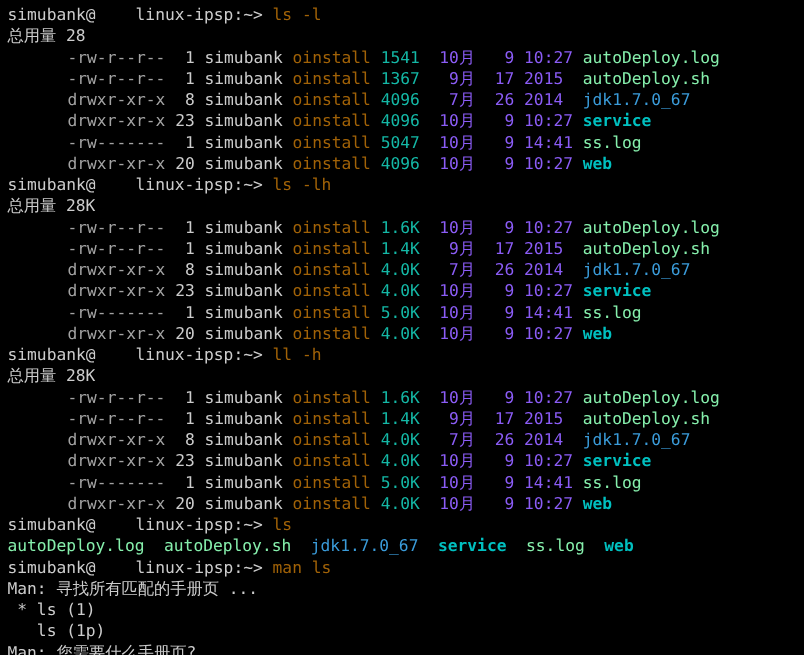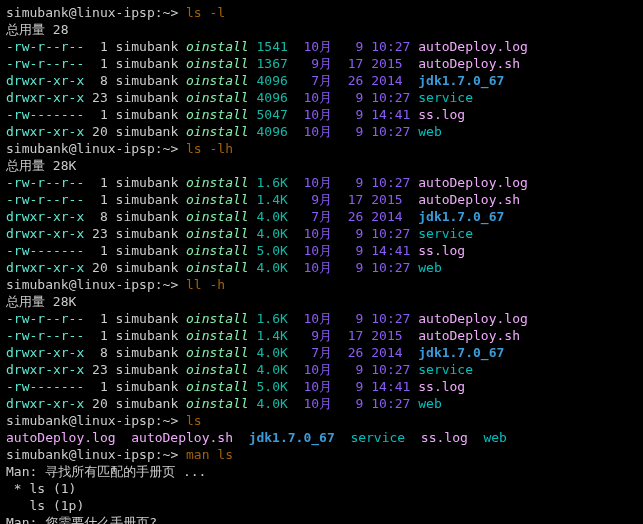--- a/index.html
+++ b/index.html
@@ -11,30 +11,30 @@
     font-size: 13px;
     line-height: 17px;
     width: 643px;
   }
   .terminal {
     padding: 4px 6px;
     white-space: pre;
   }
   .line { white-space: pre; }
   .prompt-user { color: #ccc; }
-  .prompt-host { color: #ccc; }
+  .prompt-host { color: #ccc; padding-left: 32px; }
   .prompt-path { color: #ccc; }
   .cmd { color: #a16207; }
-  .perm { color: #5eead4; }
+  .perm { color: #a3a3a3; margin-left: 48px; }
   .num  { color: #ccc; }
   .own  { color: #ccc; }
-  .grp  { color: #86efac; font-style: italic; }
+  .grp  { color: #a16207; }
   .size { color: #14b8a6; }
   .date { color: #8b5cf6; }
-  .fn   { color: #f0abfc; }
-  .dir  { color: #3a9bd9; font-weight: bold; }
-  .svc  { color: #00c0c0; font-weight: normal; margin-top: 26px; }
+  .fn   { color: #86efac; }
+  .dir  { color: #3a9bd9; font-weight: normal; }
+  .svc  { color: #00c0c0; font-weight: bold; margin-top: 26px; }
   .text { color: #ccc; }
 </style>
 </head>
 <body>
 
 <div class="terminal" id="term"><div class="line"><span class="prompt-user">simubank</span><span class="text">@</span><span class="prompt-host">linux-ipsp</span><span class="text">:</span><span class="prompt-path">~</span><span class="text">&gt; </span><span class="cmd">ls -l</span></div><div class="line"><span class="text">总用量 28</span></div><div class="line"><span class="perm">-rw-r--r--</span><span class="text"> </span><span class="num"> 1</span><span class="text"> </span><span class="own">simubank</span><span class="text"> </span><span class="grp">oinstall</span><span class="text"> </span><span class="size">1541</span><span class="text"> </span><span class="date"> 10月</span><span class="text"> </span><span class="date">  9</span><span class="text"> </span><span class="date">10:27</span><span class="text"> </span><span class="fn">autoDeploy.log</span></div><div class="line"><span class="perm">-rw-r--r--</span><span class="text"> </span><span class="num"> 1</span><span class="text"> </span><span class="own">simubank</span><span class="text"> </span><span class="grp">oinstall</span><span class="text"> </span><span class="size">1367</span><span class="text"> </span><span class="date">  9月</span><span class="text"> </span><span class="date"> 17</span><span class="text"> </span><span class="date">2015 </span><span class="text"> </span><span class="fn">autoDeploy.sh</span></div><div class="line"><span class="perm">drwxr-xr-x</span><span class="text"> </span><span class="num"> 8</span><span class="text"> </span><span class="own">simubank</span><span class="text"> </span><span class="grp">oinstall</span><span class="text"> </span><span class="size">4096</span><span class="text"> </span><span class="date">  7月</span><span class="text"> </span><span class="date"> 26</span><span class="text"> </span><span class="date">2014 </span><span class="text"> </span><span class="dir">jdk1.7.0_67</span></div><div class="line"><span class="perm">drwxr-xr-x</span><span class="text"> </span><span class="num">23</span><span class="text"> </span><span class="own">simubank</span><span class="text"> </span><span class="grp">oinstall</span><span class="text"> </span><span class="size">4096</span><span class="text"> </span><span class="date"> 10月</span><span class="text"> </span><span class="date">  9</span><span class="text"> </span><span class="date">10:27</span><span class="text"> </span><span class="svc">service</span></div><div class="line"><span class="perm">-rw-------</span><span class="text"> </span><span class="num"> 1</span><span class="text"> </span><span class="own">simubank</span><span class="text"> </span><span class="grp">oinstall</span><span class="text"> </span><span class="size">5047</span><span class="text"> </span><span class="date"> 10月</span><span class="text"> </span><span class="date">  9</span><span class="text"> </span><span class="date">14:41</span><span class="text"> </span><span class="fn">ss.log</span></div><div class="line"><span class="perm">drwxr-xr-x</span><span class="text"> </span><span class="num">20</span><span class="text"> </span><span class="own">simubank</span><span class="text"> </span><span class="grp">oinstall</span><span class="text"> </span><span class="size">4096</span><span class="text"> </span><span class="date"> 10月</span><span class="text"> </span><span class="date">  9</span><span class="text"> </span><span class="date">10:27</span><span class="text"> </span><span class="svc">web</span></div><div class="line"><span class="prompt-user">simubank</span><span class="text">@</span><span class="prompt-host">linux-ipsp</span><span class="text">:</span><span class="prompt-path">~</span><span class="text">&gt; </span><span class="cmd">ls -lh</span></div><div class="line"><span class="text">总用量 28K</span></div><div class="line"><span class="perm">-rw-r--r--</span><span class="text"> </span><span class="num"> 1</span><span class="text"> </span><span class="own">simubank</span><span class="text"> </span><span class="grp">oinstall</span><span class="text"> </span><span class="size">1.6K</span><span class="text"> </span><span class="date"> 10月</span><span class="text"> </span><span class="date">  9</span><span class="text"> </span><span class="date">10:27</span><span class="text"> </span><span class="fn">autoDeploy.log</span></div><div class="line"><span class="perm">-rw-r--r--</span><span class="text"> </span><span class="num"> 1</span><span class="text"> </span><span class="own">simubank</span><span class="text"> </span><span class="grp">oinstall</span><span class="text"> </span><span class="size">1.4K</span><span class="text"> </span><span class="date">  9月</span><span class="text"> </span><span class="date"> 17</span><span class="text"> </span><span class="date">2015 </span><span class="text"> </span><span class="fn">autoDeploy.sh</span></div><div class="line"><span class="perm">drwxr-xr-x</span><span class="text"> </span><span class="num"> 8</span><span class="text"> </span><span class="own">simubank</span><span class="text"> </span><span class="grp">oinstall</span><span class="text"> </span><span class="size">4.0K</span><span class="text"> </span><span class="date">  7月</span><span class="text"> </span><span class="date"> 26</span><span class="text"> </span><span class="date">2014 </span><span class="text"> </span><span class="dir">jdk1.7.0_67</span></div><div class="line"><span class="perm">drwxr-xr-x</span><span class="text"> </span><span class="num">23</span><span class="text"> </span><span class="own">simubank</span><span class="text"> </span><span class="grp">oinstall</span><span class="text"> </span><span class="size">4.0K</span><span class="text"> </span><span class="date"> 10月</span><span class="text"> </span><span class="date">  9</span><span class="text"> </span><span class="date">10:27</span><span class="text"> </span><span class="svc">service</span></div><div class="line"><span class="perm">-rw-------</span><span class="text"> </span><span class="num"> 1</span><span class="text"> </span><span class="own">simubank</span><span class="text"> </span><span class="grp">oinstall</span><span class="text"> </span><span class="size">5.0K</span><span class="text"> </span><span class="date"> 10月</span><span class="text"> </span><span class="date">  9</span><span class="text"> </span><span class="date">14:41</span><span class="text"> </span><span class="fn">ss.log</span></div><div class="line"><span class="perm">drwxr-xr-x</span><span class="text"> </span><span class="num">20</span><span class="text"> </span><span class="own">simubank</span><span class="text"> </span><span class="grp">oinstall</span><span class="text"> </span><span class="size">4.0K</span><span class="text"> </span><span class="date"> 10月</span><span class="text"> </span><span class="date">  9</span><span class="text"> </span><span class="date">10:27</span><span class="text"> </span><span class="svc">web</span></div><div class="line"><span class="prompt-user">simubank</span><span class="text">@</span><span class="prompt-host">linux-ipsp</span><span class="text">:</span><span class="prompt-path">~</span><span class="text">&gt; </span><span class="cmd">ll -h</span></div><div class="line"><span class="text">总用量 28K</span></div><div class="line"><span class="perm">-rw-r--r--</span><span class="text"> </span><span class="num"> 1</span><span class="text"> </span><span class="own">simubank</span><span class="text"> </span><span class="grp">oinstall</span><span class="text"> </span><span class="size">1.6K</span><span class="text"> </span><span class="date"> 10月</span><span class="text"> </span><span class="date">  9</span><span class="text"> </span><span class="date">10:27</span><span class="text"> </span><span class="fn">autoDeploy.log</span></div><div class="line"><span class="perm">-rw-r--r--</span><span class="text"> </span><span class="num"> 1</span><span class="text"> </span><span class="own">simubank</span><span class="text"> </span><span class="grp">oinstall</span><span class="text"> </span><span class="size">1.4K</span><span class="text"> </span><span class="date">  9月</span><span class="text"> </span><span class="date"> 17</span><span class="text"> </span><span class="date">2015 </span><span class="text"> </span><span class="fn">autoDeploy.sh</span></div><div class="line"><span class="perm">drwxr-xr-x</span><span class="text"> </span><span class="num"> 8</span><span class="text"> </span><span class="own">simubank</span><span class="text"> </span><span class="grp">oinstall</span><span class="text"> </span><span class="size">4.0K</span><span class="text"> </span><span class="date">  7月</span><span class="text"> </span><span class="date"> 26</span><span class="text"> </span><span class="date">2014 </span><span class="text"> </span><span class="dir">jdk1.7.0_67</span></div><div class="line"><span class="perm">drwxr-xr-x</span><span class="text"> </span><span class="num">23</span><span class="text"> </span><span class="own">simubank</span><span class="text"> </span><span class="grp">oinstall</span><span class="text"> </span><span class="size">4.0K</span><span class="text"> </span><span class="date"> 10月</span><span class="text"> </span><span class="date">  9</span><span class="text"> </span><span class="date">10:27</span><span class="text"> </span><span class="svc">service</span></div><div class="line"><span class="perm">-rw-------</span><span class="text"> </span><span class="num"> 1</span><span class="text"> </span><span class="own">simubank</span><span class="text"> </span><span class="grp">oinstall</span><span class="text"> </span><span class="size">5.0K</span><span class="text"> </span><span class="date"> 10月</span><span class="text"> </span><span class="date">  9</span><span class="text"> </span><span class="date">14:41</span><span class="text"> </span><span class="fn">ss.log</span></div><div class="line"><span class="perm">drwxr-xr-x</span><span class="text"> </span><span class="num">20</span><span class="text"> </span><span class="own">simubank</span><span class="text"> </span><span class="grp">oinstall</span><span class="text"> </span><span class="size">4.0K</span><span class="text"> </span><span class="date"> 10月</span><span class="text"> </span><span class="date">  9</span><span class="text"> </span><span class="date">10:27</span><span class="text"> </span><span class="svc">web</span></div><div class="line"><span class="prompt-user">simubank</span><span class="text">@</span><span class="prompt-host">linux-ipsp</span><span class="text">:</span><span class="prompt-path">~</span><span class="text">&gt; </span><span class="cmd">ls</span></div><div class="line"><span class="fn">autoDeploy.log</span><span class="text">  </span><span class="fn">autoDeploy.sh</span><span class="text">  </span><span class="dir">jdk1.7.0_67</span><span class="text">  </span><span class="svc">service</span><span class="text">  </span><span class="fn">ss.log</span><span class="text">  </span><span class="svc">web</span></div><div class="line"><span class="prompt-user">simubank</span><span class="text">@</span><span class="prompt-host">linux-ipsp</span><span class="text">:</span><span class="prompt-path">~</span><span class="text">&gt; </span><span class="cmd">man ls</span></div><div class="line"><span class="text">Man: 寻找所有匹配的手册页 ...</span></div><div class="line"><span class="text"> * ls (1)</span></div><div class="line"><span class="text">   ls (1p)</span></div><div class="line"><span class="text">Man: 您需要什么手册页?</span></div></div>
 
 </body></html>

